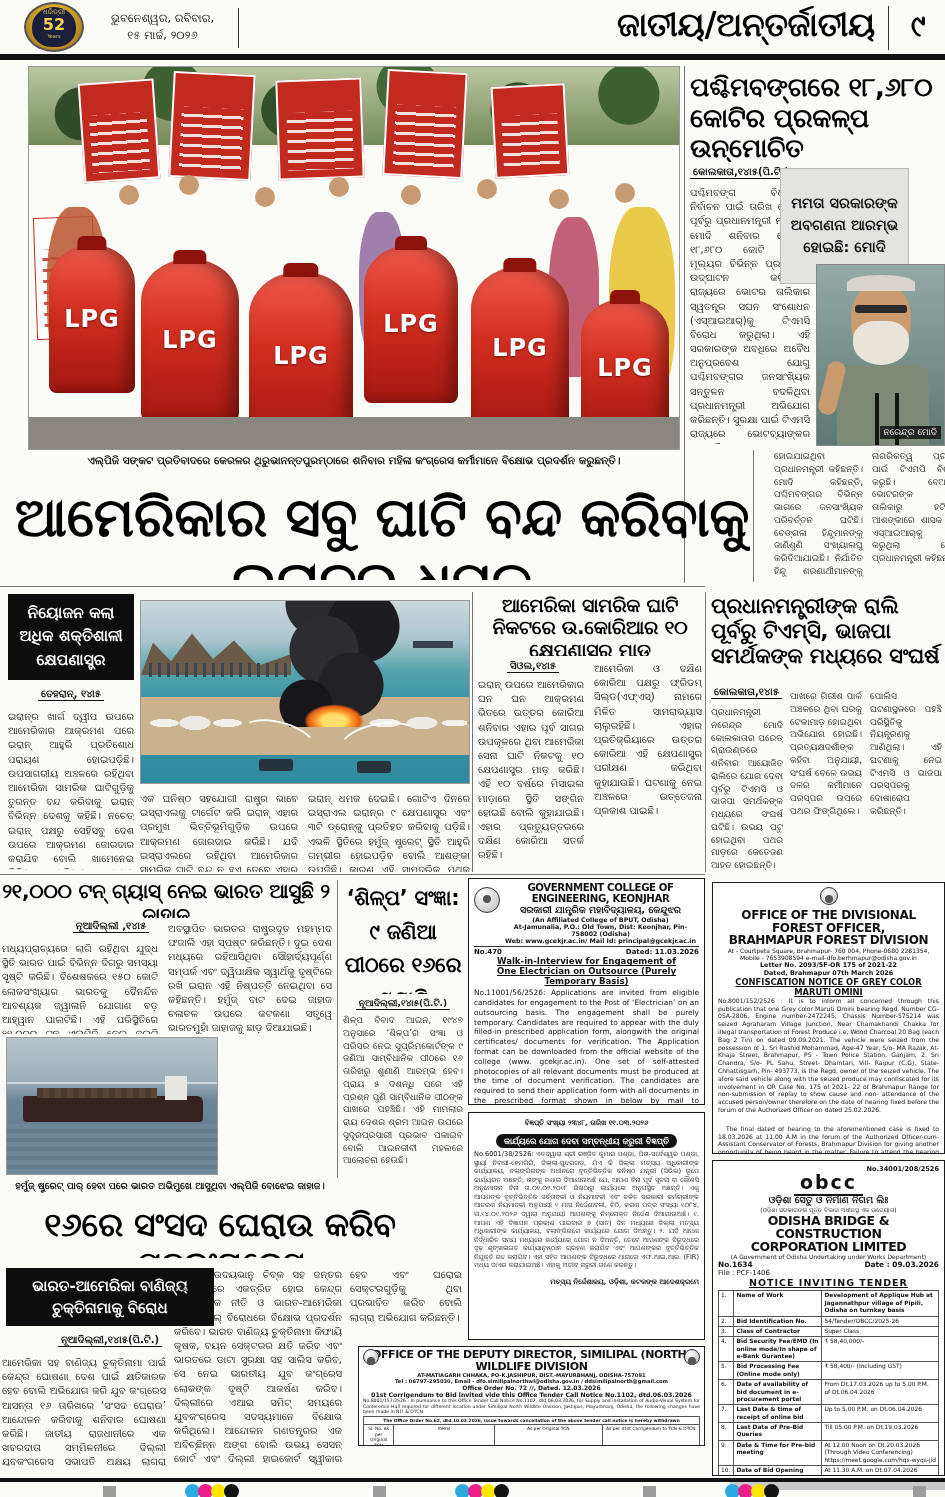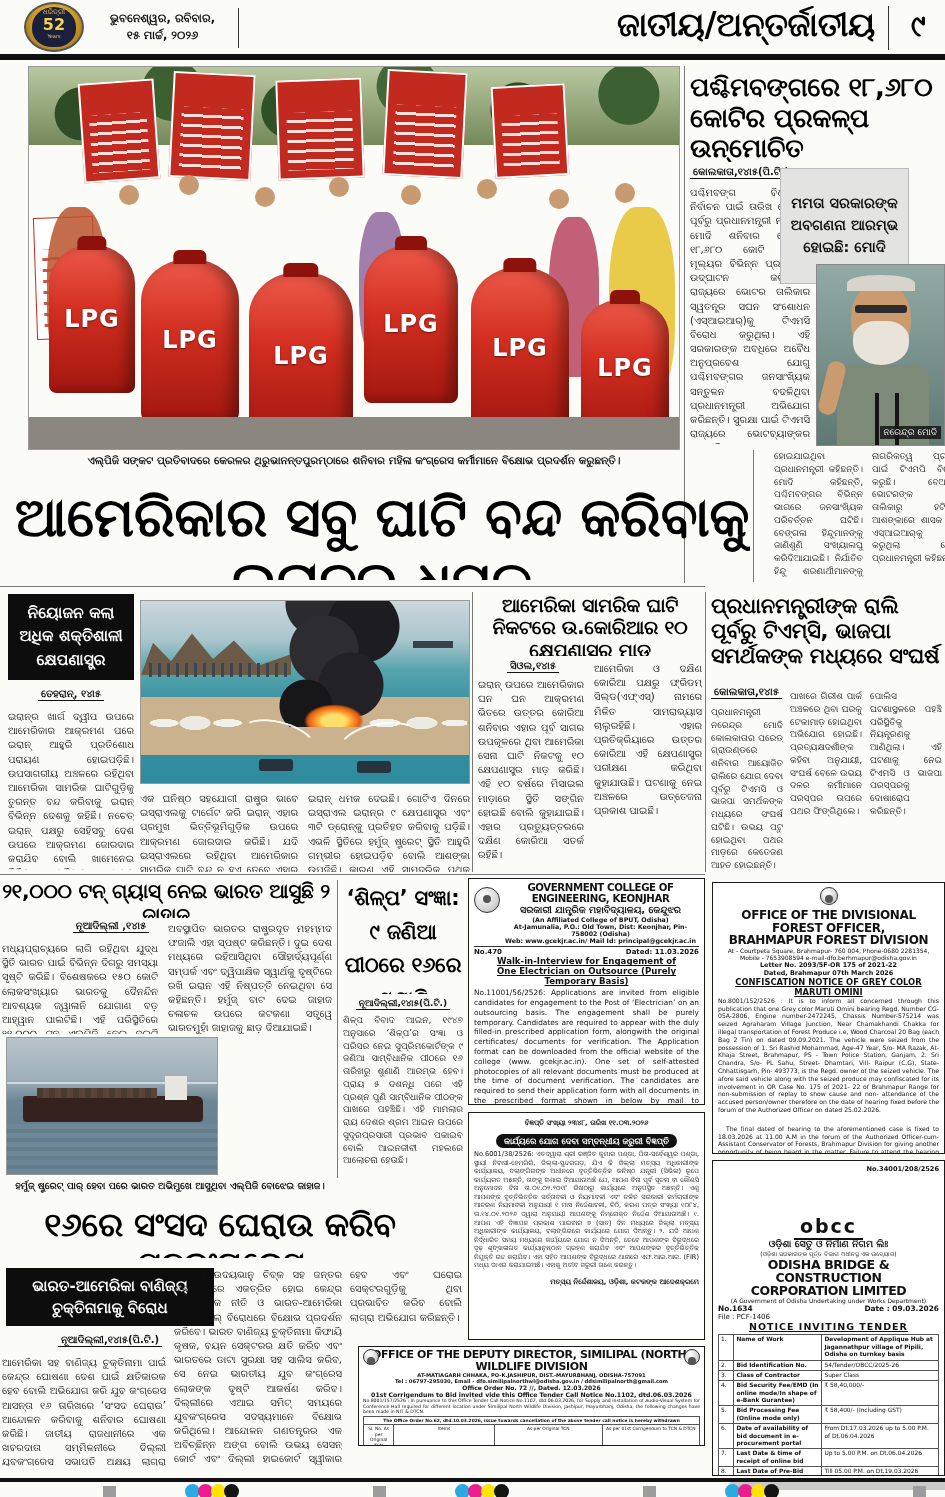--- a/index.html
+++ b/index.html
@@ -54,21 +54,21 @@
     <div class="abs" style="left:24px;top:2px;width:60px;height:50px;border-radius:50%;
          background:radial-gradient(circle at 50% 40%,#f8df8e 0%,#d9a52c 45%,#8a6410 100%);
          border:2px solid #555;display:flex;align-items:center;justify-content:center;">
       <div style="width:44px;height:40px;border-radius:50% 50% 45% 45%;background:#1a1f3c;color:#f4cf5e;
            text-align:center;overflow:hidden;">
         <div style="font-size:7px;line-height:10px;">ଧରିତ୍ରୀ</div>
         <div style="font-size:16px;font-weight:700;line-height:16px;color:#f7d34b;">52</div>
         <div style="font-size:5px;line-height:7px;">Years</div>
       </div>
     </div>
-    <div class="abs ctr" style="left:95px;top:10px;width:135px;font-weight:700;font-size:11.5px;line-height:1.5;">
+    <div class="abs ctr" style="left:95px;top:10px;width:135px;font-weight:400;font-size:11.5px;line-height:1.5;">
       <div>ଭୁବନେଶ୍ୱର, ରବିବାର,</div>
       <div>୧୫ ମାର୍ଚ୍ଚ, ୨୦୨୬</div>
     </div>
     <div class="abs vrule" style="left:238px;top:8px;height:40px;background:#333;"></div>
     <div class="abs hl" style="left:420px;top:6px;width:455px;font-size:33px;text-align:right;">ଜାତୀୟ/ଅନ୍ତର୍ଜାତୀୟ</div>
     <div class="abs vrule" style="left:888px;top:6px;height:44px;background:#333;"></div>
     <div class="abs hl" style="left:896px;top:8px;width:44px;font-size:30px;text-align:center;">୯</div>
   </div>
   <div class="abs" style="left:0;top:54px;width:945px;height:6px;background:#111;"></div>
   <div class="abs" style="left:0;top:56px;width:6px;height:3px;background:#111;"></div>
@@ -283,21 +283,21 @@
     <div class="ctr" style="font-size:6.4px;font-weight:700;">Letter No. 2093/5F-OR 175 of 2021-22</div>
     <div class="ctr" style="font-size:6.4px;font-weight:700;">Dated, Brahmapur    07th March 2026</div>
     <div class="ctr u" style="font-size:8.4px;font-weight:700;">CONFISCATION NOTICE OF GREY COLOR MARUTI OMINI</div>
     <div class="bt" style="font-size:6.1px;line-height:1.28;height:128px;">No.8001/152/2526 : It is to inform all concerned through this publication that one Grey color Maruti Omini bearing Regd. Number CG-05A-2806, Engine number-2472245, Chassis Number-575214 was seized Agraharam Village Junction, Near Chamakhandi Chakka for illegal transportation of Forest Produce i.e, Wood Charcoal 20 Bag (each Bag 2 Tin) on dated 09.09.2021. The vehicle were seized from the possession of 1. Sri Rashid Mohammad, Age-47 Year, S/o- MA Razak, At- Khaja Street, Brahmapur, PS - Town Police Station, Ganjam, 2. Sri Chandra, S/o- PL Sahu, Street- Dhamtari, Vill- Raipur (C.G), State- Chhattisgarh, Pin- 493773, is the Regd. owner of the seized vehicle. The afore said vehicle along with the seized produce may confiscated for its involvement in OR Case No. 175 of 2021- 22 of Brahmapur Range for non-submission of replay to show cause and non- attendance of the accused person/owner therefore on the date of hearing fixed before the forum of the Authorized Officer on dated 25.02.2026.</div>
     <div class="bt" style="font-size:6.1px;line-height:1.28;height:62px;text-indent:8px;">The final dated of hearing to the aforementioned case is fixed to 18.03.2026 at 11.00 A.M in the forum of the Authorized Officer-cum-Assistant Conservator of Forests, Brahmapur Division for giving another opportunity of being heard in the matter. Failure to attend the hearing by any claimant/ accused on the date fixed above and within 30 days from the date of publication of this notice in relation to the above vehicle, the vehicle may be confiscated under section 56 of the Odisha Forest Act, 1972 exparte.</div>
 
   </div>
 
   <div class="abs notice" style="left:712px;top:1160px;width:233px;height:316px;">
     <div style="text-align:right;font-size:6.6px;font-weight:700;">No.34001/208/2526</div>
-    <div class="ctr" style="font-size:19px;font-weight:700;letter-spacing:2px;line-height:1;margin-top:44px;">
+    <div class="ctr" style="font-size:19px;font-weight:700;letter-spacing:2px;line-height:1;">
       <span style="border-bottom:2.5px solid #111;padding:0 6px 1px;">obcc</span>
     </div>
     <div class="ctr" style="font-size:9.5px;font-weight:700;margin-top:2px;">ଓଡ଼ିଶା ସେତୁ ଓ ନିର୍ମାଣ ନିଗମ ଲିଃ</div>
     <div class="ctr" style="font-size:6px;">(ଓଡ଼ିଶା ସରକାରଙ୍କ ପୂର୍ତ୍ତ ବିଭାଗ ଅଧୀନସ୍ଥ ଏକ ଉଦ୍ୟୋଗ)</div>
     <div class="engh" style="font-size:12.5px;">ODISHA BRIDGE &amp; CONSTRUCTION</div>
     <div class="engh" style="font-size:12.5px;">CORPORATION LIMITED</div>
     <div class="ctr" style="font-size:6px;">(A Government of Odisha Undertaking under Works Department)</div>
     <div style="display:flex;justify-content:space-between;font-size:7.4px;font-weight:700;">
       <span>No.1634</span>
       <span>Date : 09.03.2026</span>

